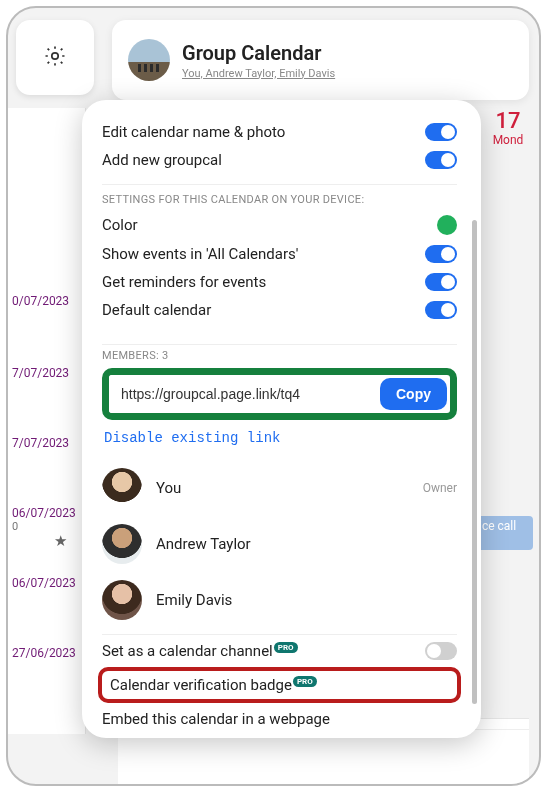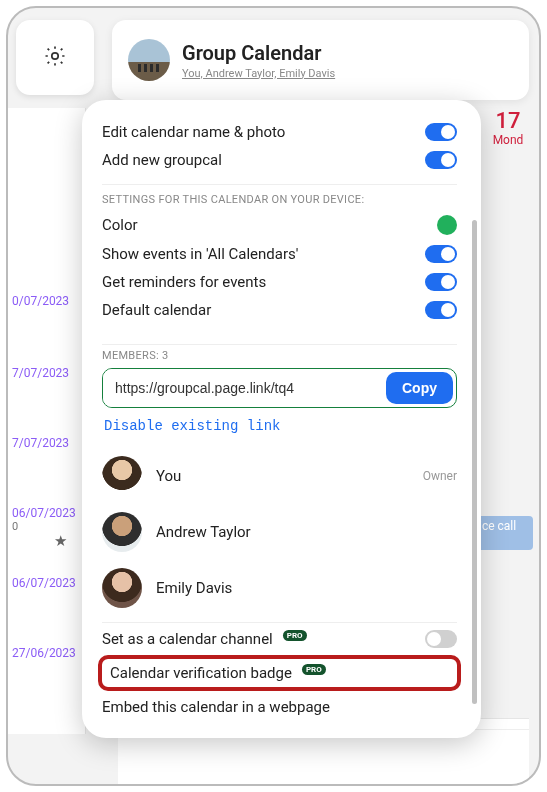--- a/index.html
+++ b/index.html
@@ -32,21 +32,21 @@
   }
   .gear-icon svg { width: 24px; height: 24px; }
   
   .bg-left {
     position:absolute; left:0; top:100px; bottom:50px; width:78px;
     background:#fff; border-right:1px solid #e5e5e5;
     font-size:12px; color:#444;
   }
   .bg-date {
     position:absolute; left:4px; width:70px; text-align:left;
-    font-size:12px; color:#8b5cf6;
+    font-size:12px; color:#701a75;
   }
   .bg-pill {
     position:absolute;
     left:0; top:160px;
     display:flex; align-items:center;
     background:#fff; border:1px solid #d8d8d8;
     border-radius:22px; padding:6px 10px 6px 0; gap:4px;
   }
   .bg-pill .txt { font-size:16px; font-weight:600; color:#222; }
   .chev { width:18px; height:18px; }
@@ -122,21 +122,21 @@
   }
   .toggle.on .knob { right:2px; }
   .toggle.off .knob { left:2px; }
   .section-label {
     font-size:11px; letter-spacing:0.3px; color:#888; text-transform:uppercase;
     margin:10px 0 4px 0; padding-top:8px; border-top:1px solid #eee;
   }
   .section-label.noborder { border-top:none; padding-top:4px; margin-top:20px; }
   .color-dot { width:20px; height:20px; border-radius:50%; background:#21b05c; }
   .linkbox {
-    display:flex; border:1px solid #15803d; border-radius:10px; overflow:hidden;
+    display:flex; border:7px solid #15803d; border-radius:10px; overflow:hidden;
     margin-top:6px;
   }
   .linkbox input {
     flex:1; border:none; outline:none; padding:11px 12px; font-size:14px; color:#333;
     background:#fff;
   }
   .linkbox button {
     border:none; background:#1f6df0; color:#fff; font-weight:600;
     padding:0 16px; font-size:14px; cursor:pointer; border-radius:10px; margin:3px;
   }
@@ -145,23 +145,23 @@
     display:flex; align-items:center; gap:14px; padding:8px 0;
   }
   .avatar { width:40px; height:40px; border-radius:50%; background:#ccc; background-size:cover; }
   .avatar.a1 { background:radial-gradient(circle at 50% 35%,#e7c8a7 0 30%,#3b2b1e 32% 60%,#fff 62% 100%); }
   .avatar.a2 { background:radial-gradient(circle at 50% 35%,#caa07a 0 30%,#2e2e2e 32% 60%,#e7ecee 62% 100%); }
   .avatar.a3 { background:radial-gradient(circle at 50% 35%,#e6c1a7 0 30%,#3d2a1e 32% 60%,#6f5448 62% 100%); }
   .member .nm { font-size:15px; color:#222; flex:1;}
   .member .role { font-size:12px; color:#999; }
   .list-sep { border-top:1px solid #eee; margin:6px 0 2px 0; }
   .pro-badge {
-    display:inline-block; background:#14532d; color:#fff;
+    display:inline-block; background:#0f766e; color:#fff;
     font-size:8px; font-weight:700; padding:1px 4px; border-radius:8px;
-    transform:translateY(-6px); margin-left:10px;
+    transform:translateY(-6px); margin-left:1px;
   }
   .highlight-row {
     border:4px solid #b91c1c; border-radius:10px;
     padding:5px 8px; margin:2px -4px;
   }
 </style>
 </head>
 <body>
 
 <div class="frame">

